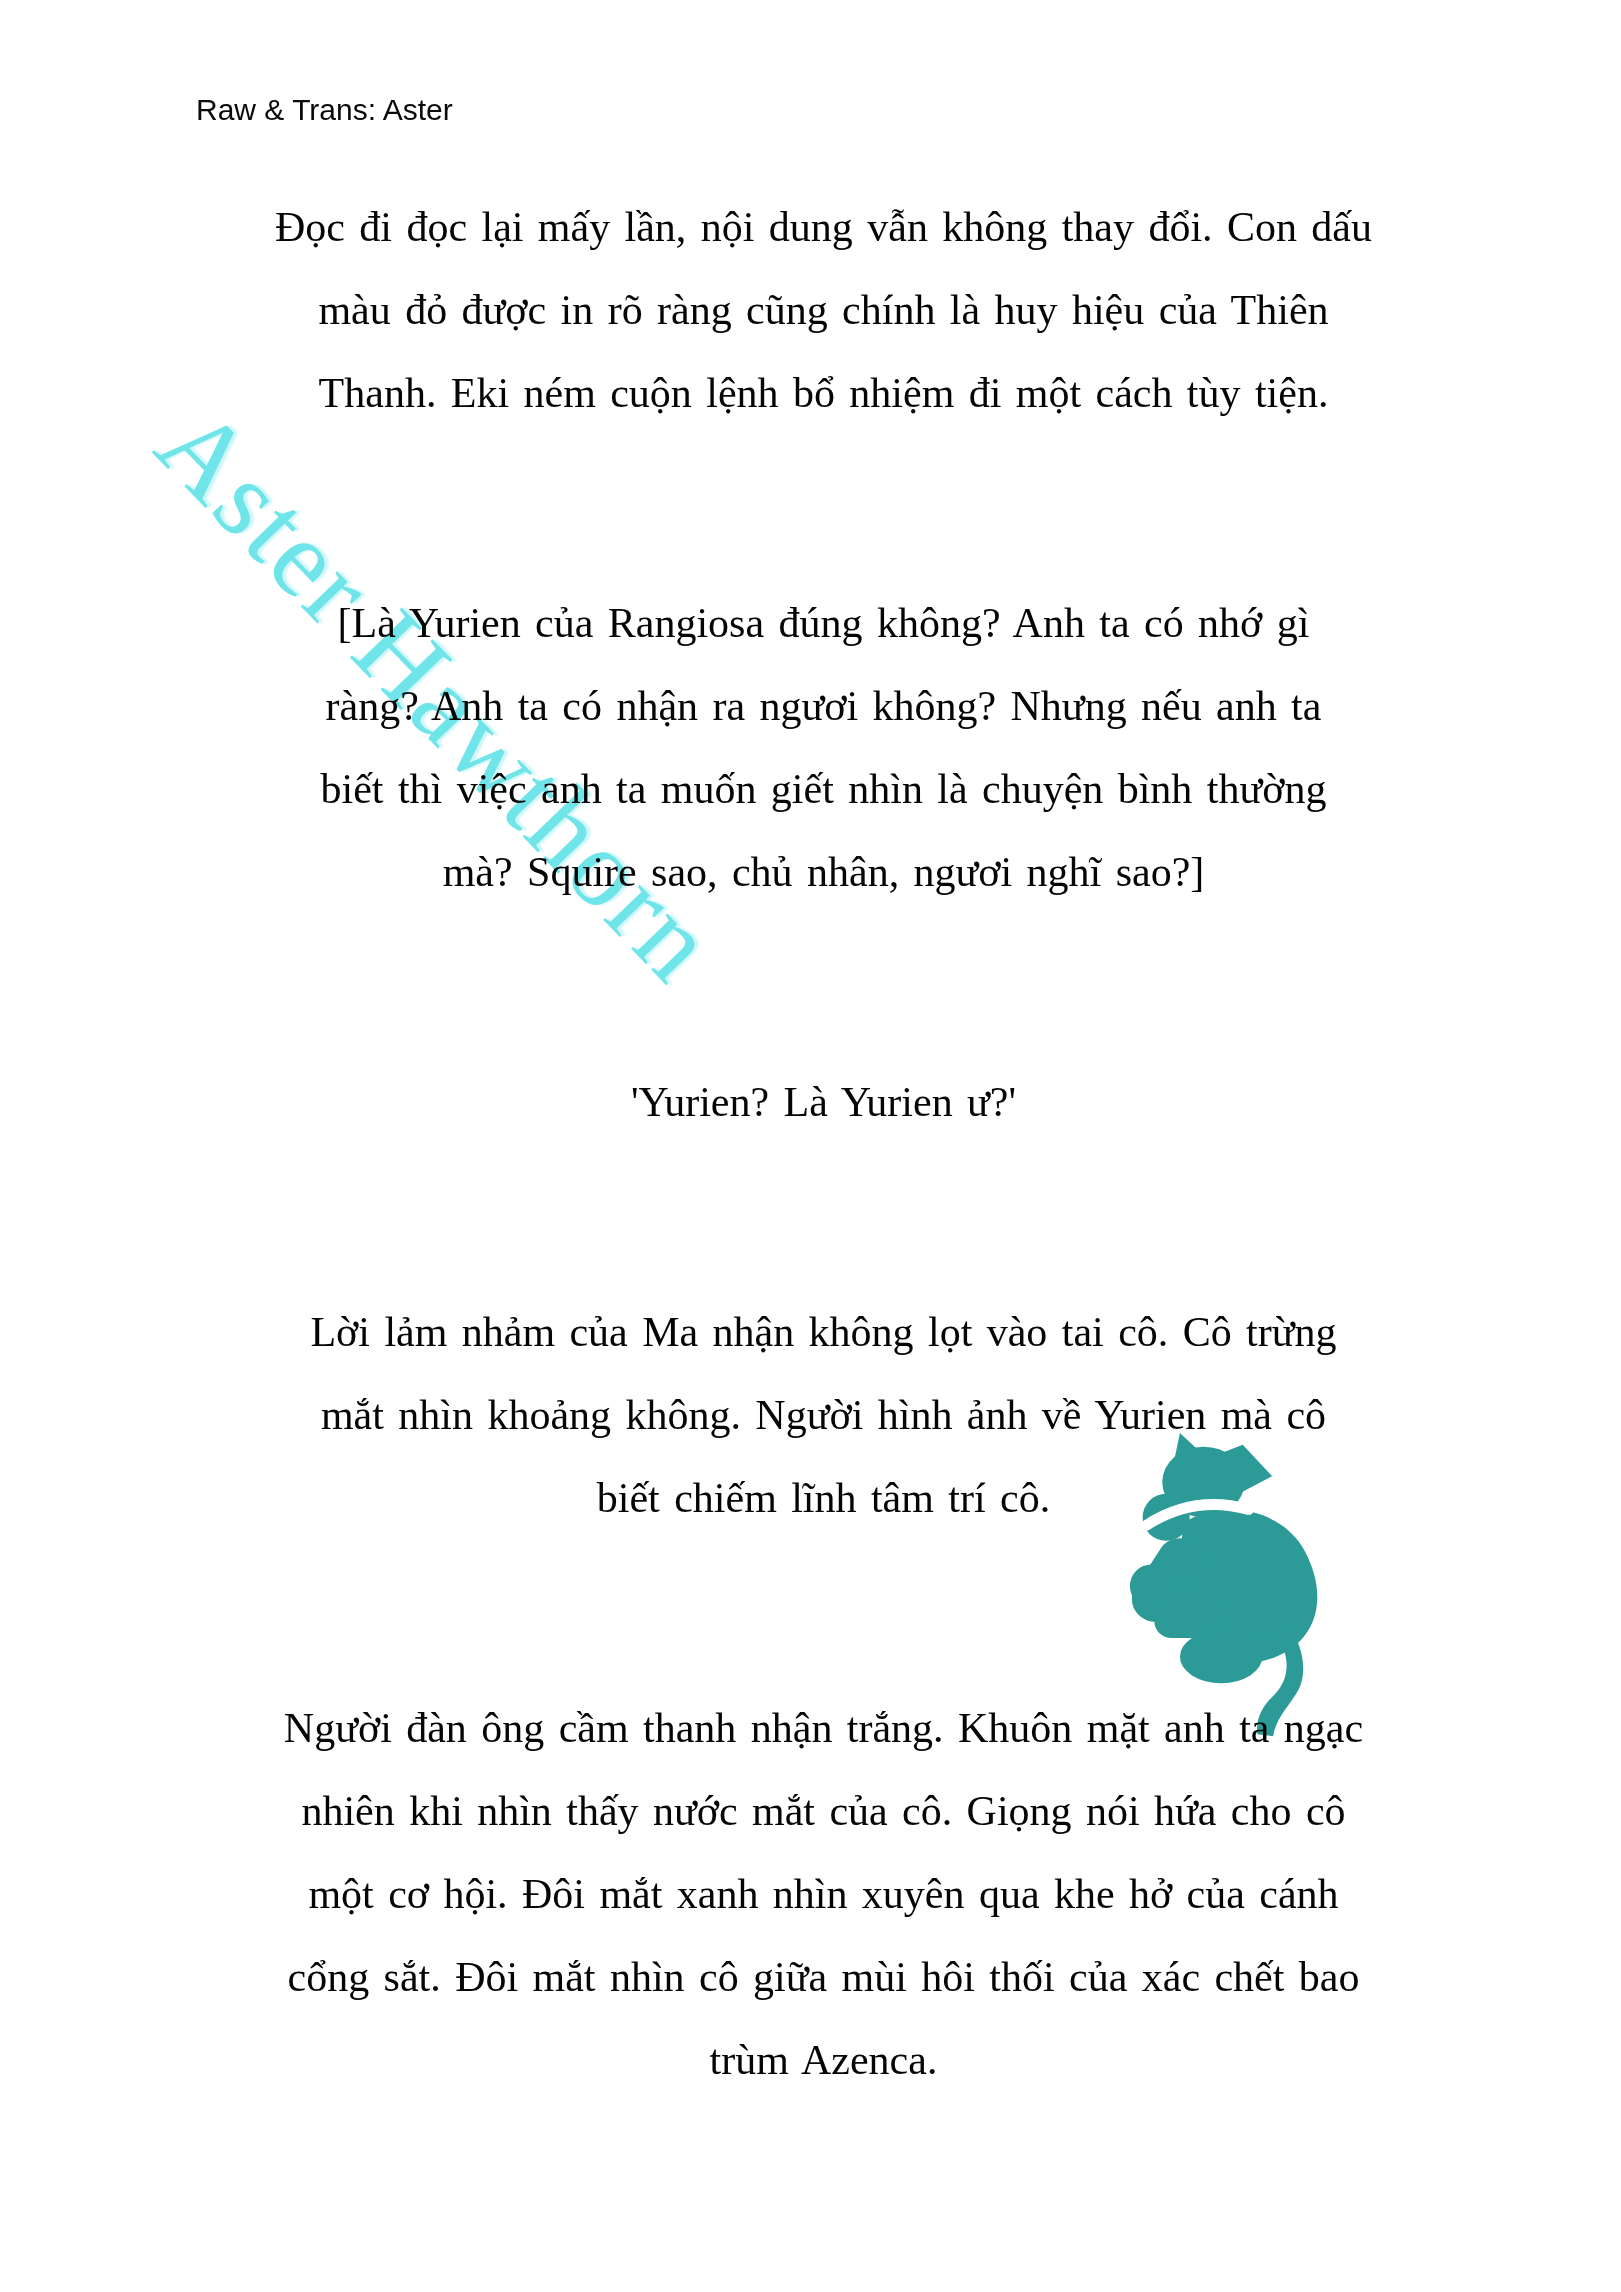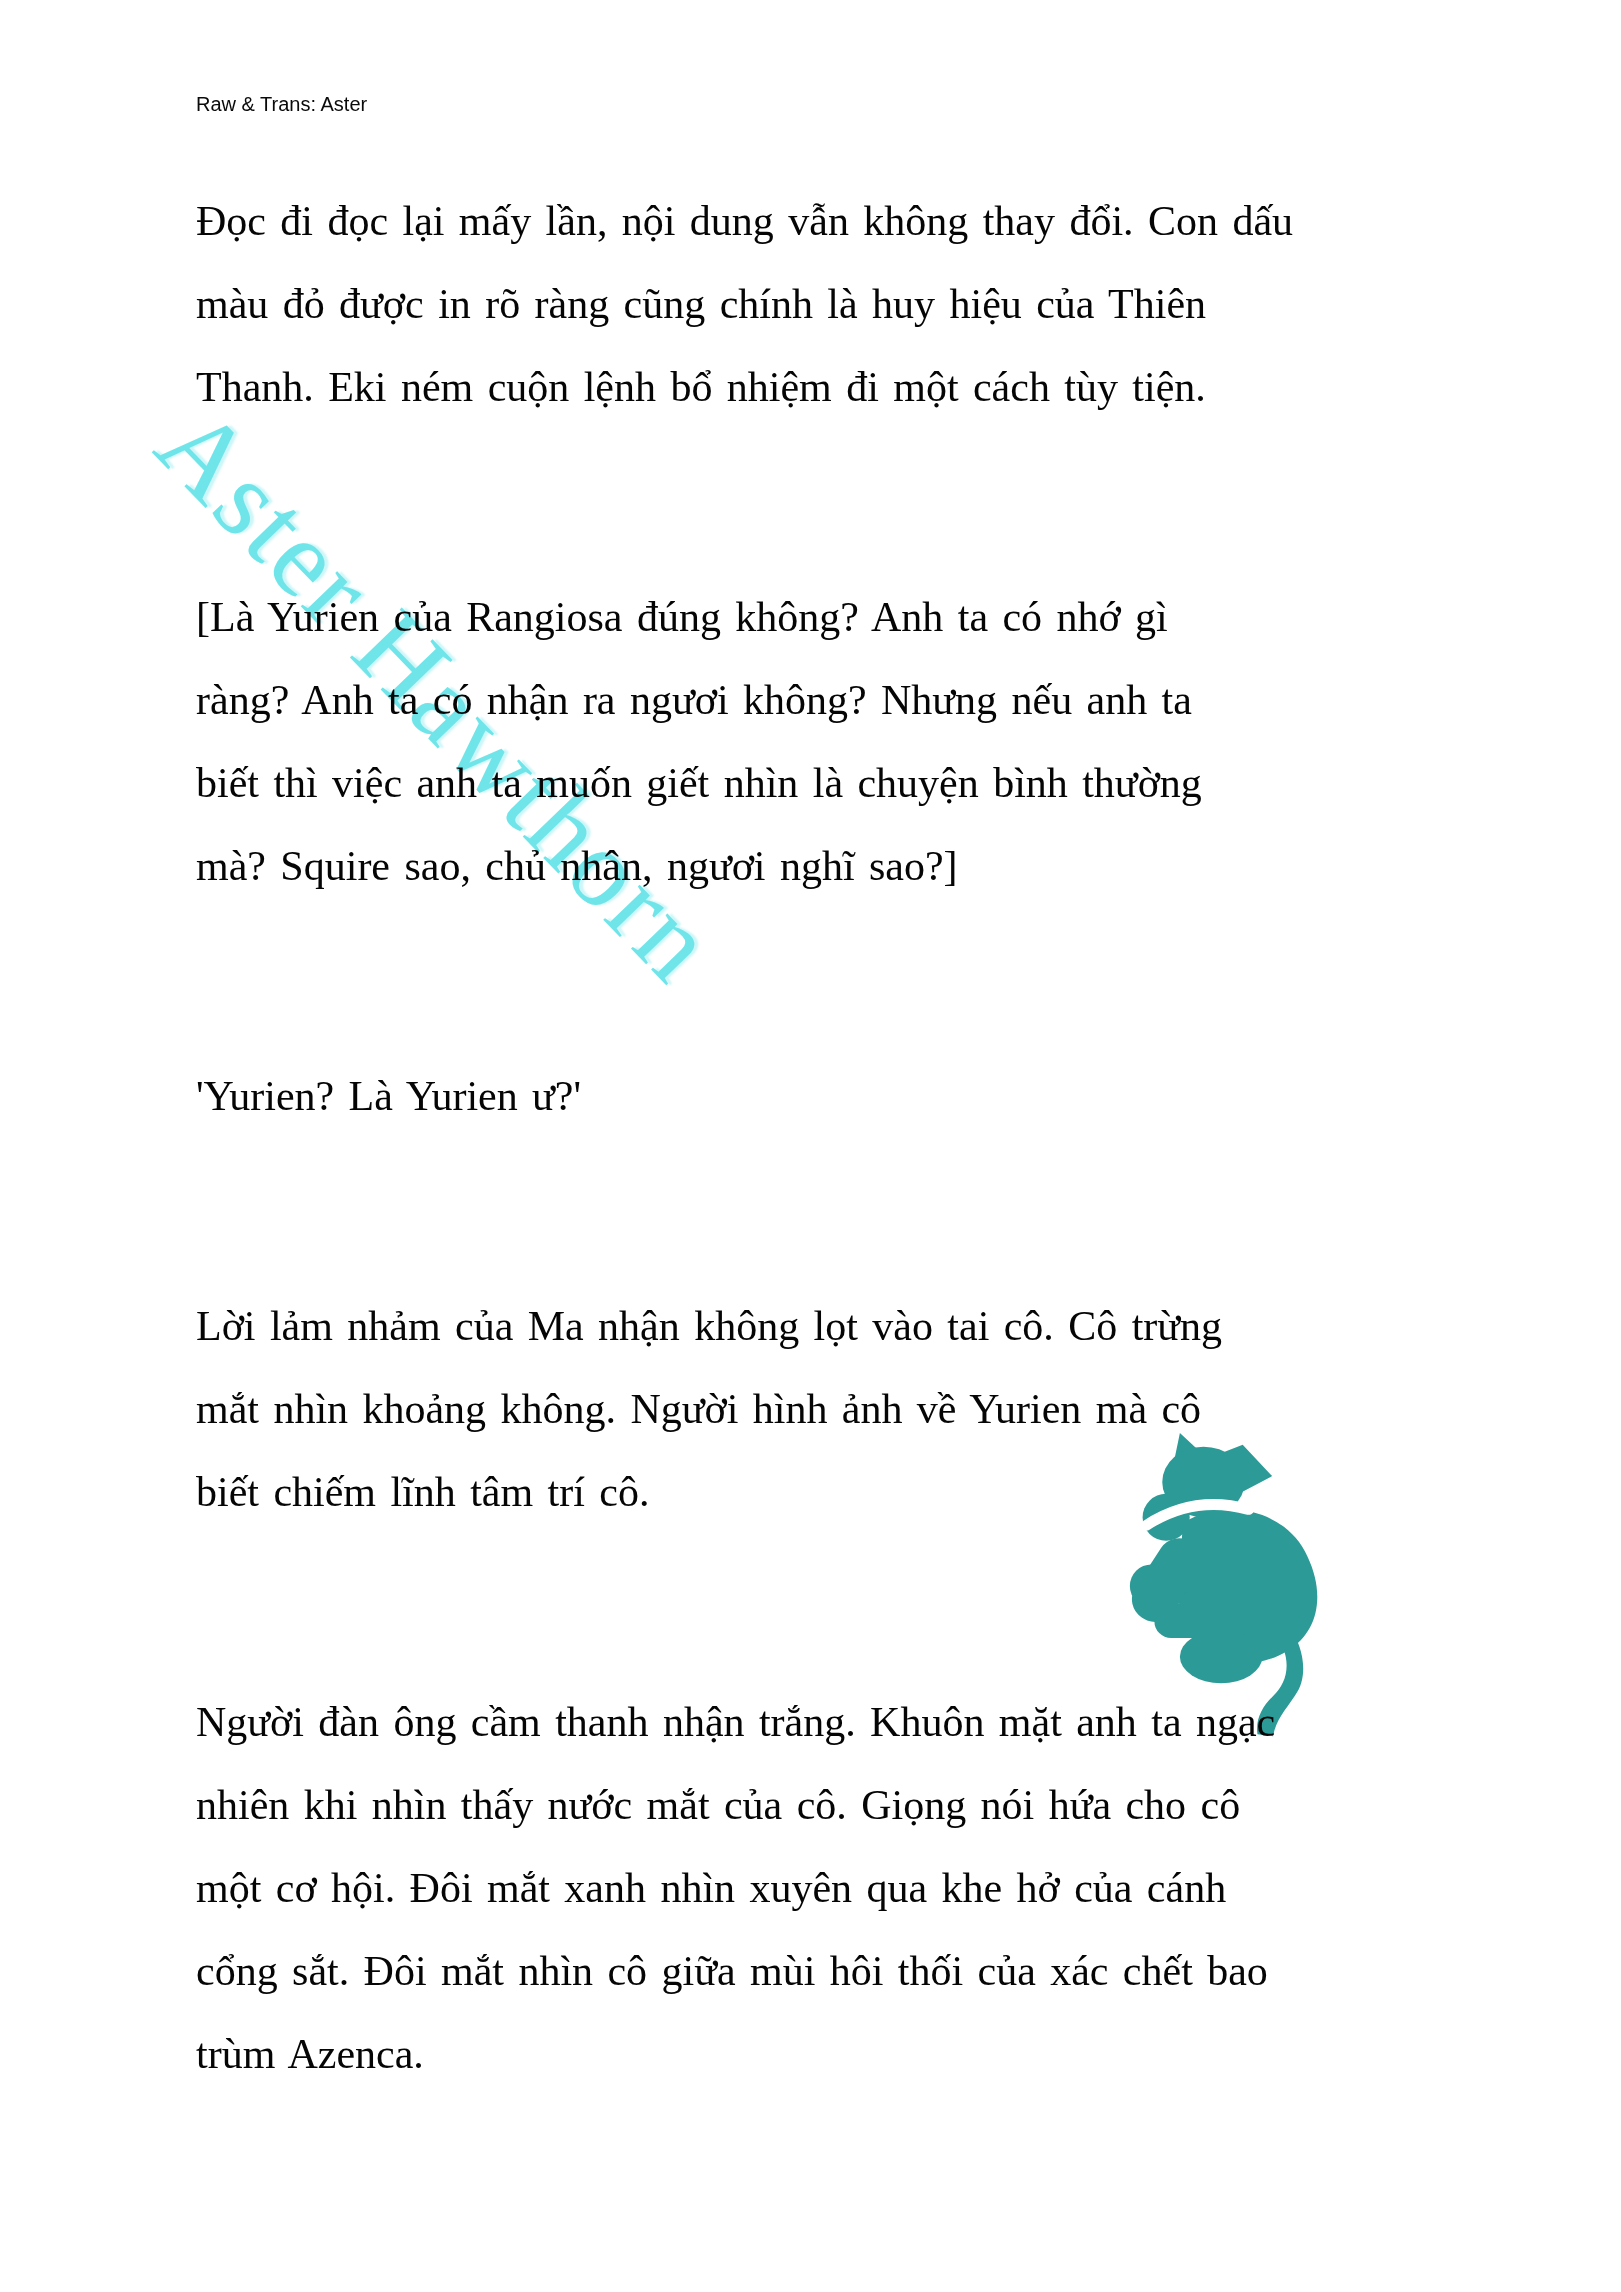--- a/index.html
+++ b/index.html
@@ -17,43 +17,44 @@
   .page {
     position: absolute;
     inset: 0;
     background: #ffffff;
   }
   .credit-header {
     position: absolute;
     left: 196px;
     top: 93px;
     font-family: "Liberation Sans", sans-serif;
-    font-size: 20px;
+    font-size: 30px;
     color: #0a0a0a;
     z-index: 2;
   }
   .watermark {
     position: absolute;
     left: 223px;
     top: 382px;
     font-family: "Liberation Serif", serif;
     font-size: 110px;
     letter-spacing: 2.9px;
     transform: rotate(46deg);
     transform-origin: 0 0;
     white-space: nowrap;
     z-index: 0;
     text-shadow: 2.9px -2.9px 2px rgba(200, 245, 247, 0.9);
   }
   .doc-body {
     position: absolute;
     left: 196px;
-    top: 180px;
+    top: 186px;
     width: 1255px;
     z-index: 2;
+    text-align: center;
   }
   .para {
     margin: 0 0 147px 0;
   }
   .line {
     font-family: "Liberation Serif", serif;
     font-size: 42px;
     line-height: 83px;
     color: #050505;
     word-spacing: 3.9px;

